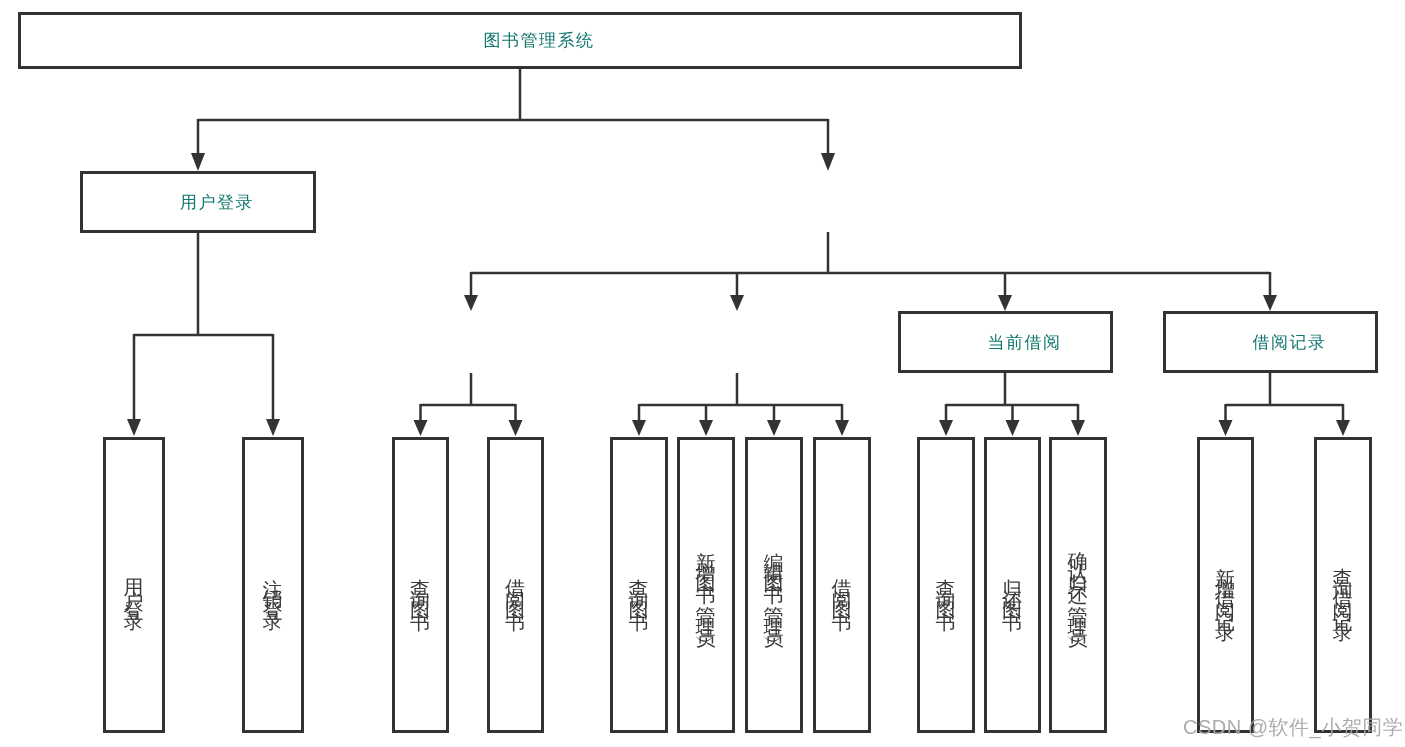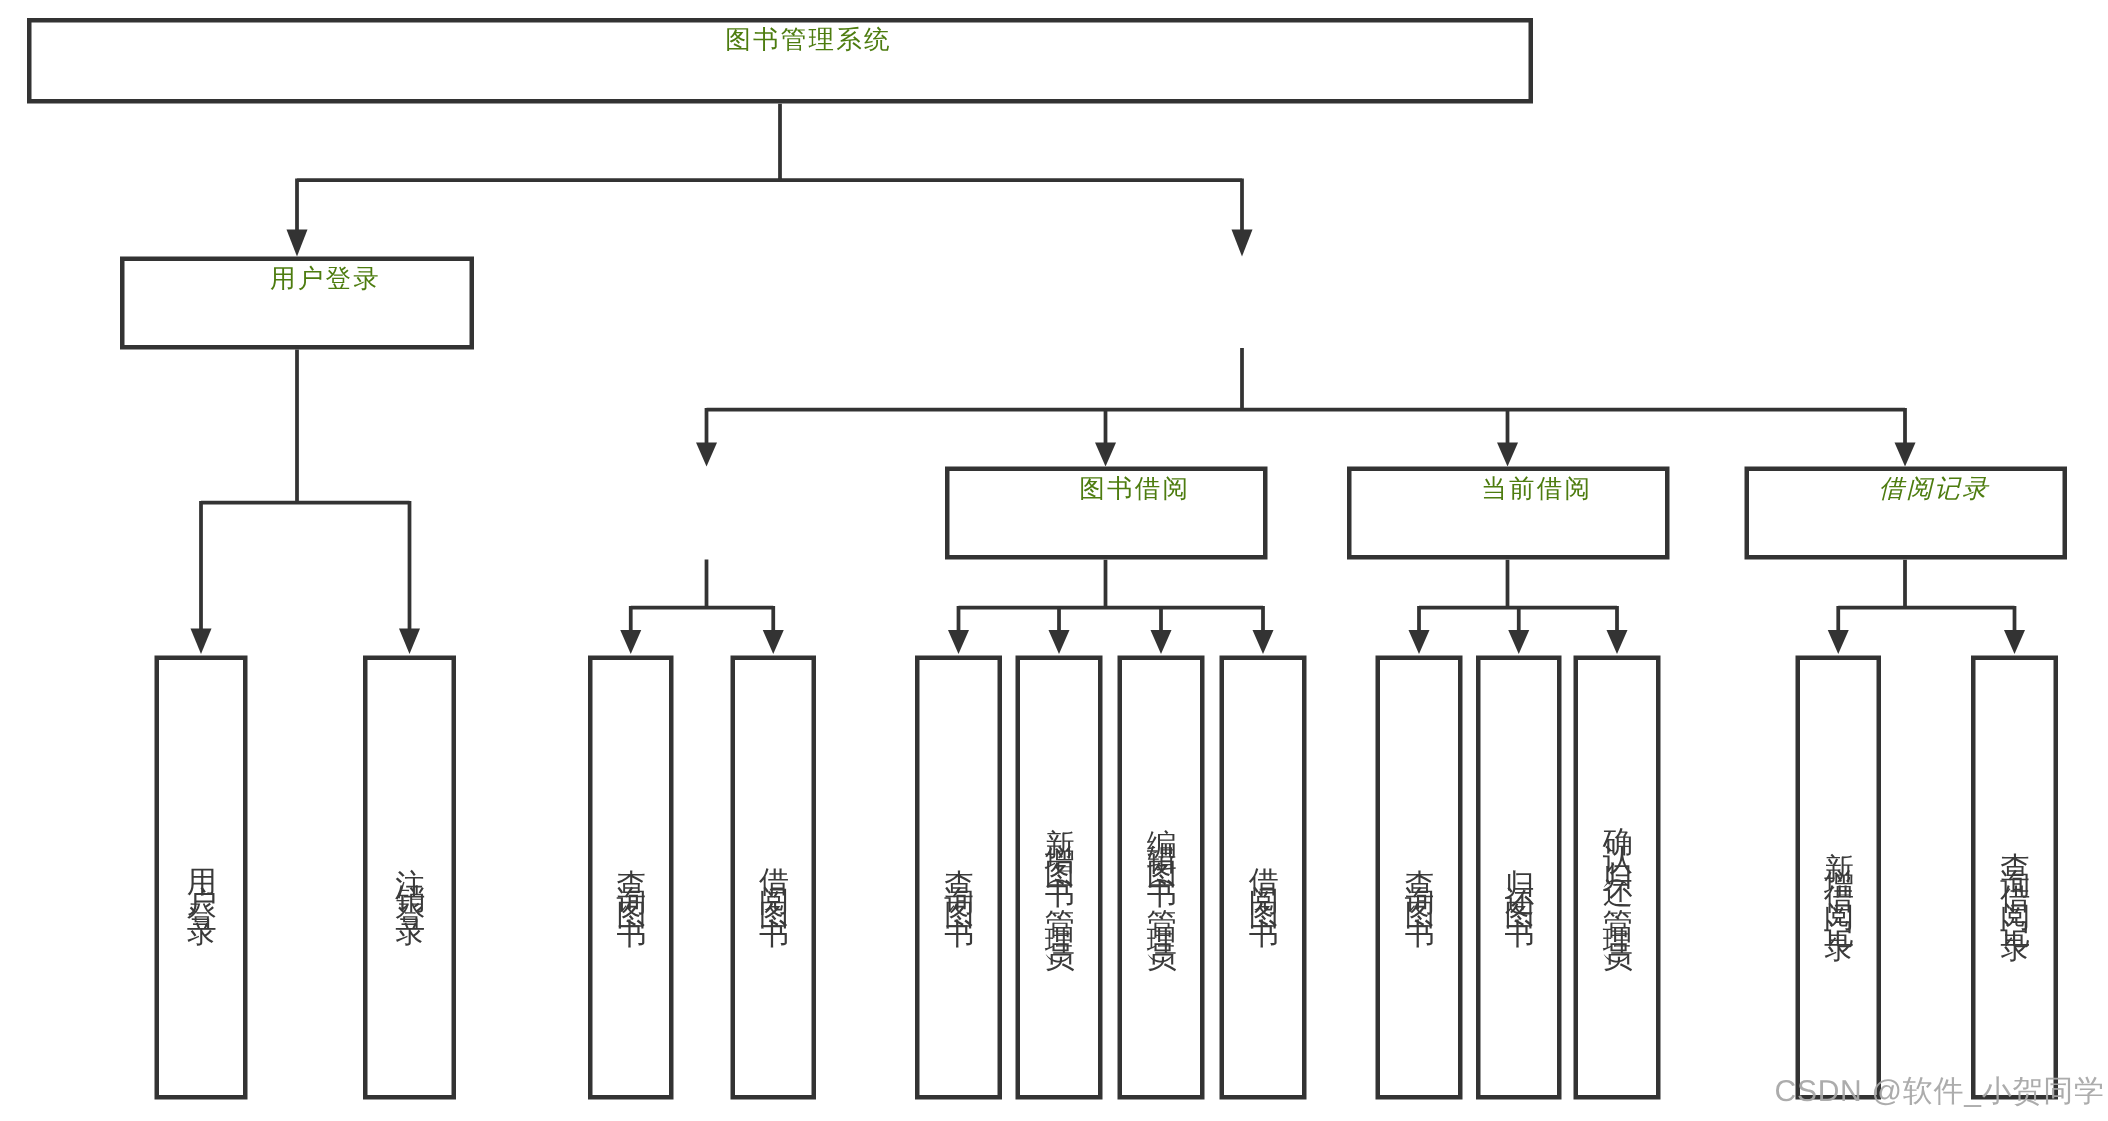--- a/index.html
+++ b/index.html
@@ -16,25 +16,25 @@
     left: 0; top: 0;
     width: 1405px; height: 747px;
     pointer-events: none;
   }
   .hbox {
     position: absolute;
     box-sizing: border-box;
     border: 3px solid #333333;
     background: #ffffff;
     display: flex;
-    align-items: flex-start;
+    align-items: center;
     justify-content: center;
     font-size: 17px;
     letter-spacing: 1.5px;
-    color: #4d7c0f;
+    color: #0f766e;
     padding-left: 38px;
   }
   .vbox {
     position: absolute;
     box-sizing: border-box;
     border: 3px solid #333333;
     background: #ffffff;
     top: 437px;
     height: 296px;
     display: flex;
@@ -106,27 +106,24 @@
   </svg>
 
   <div class="hbox" style="left:18px; top:12px; width:1004px; height:57px;">
     <span>图书管理系统</span>
   </div>
 
   <div class="hbox" style="left:80px; top:171px; width:236px; height:62px;">
     <span>用户登录</span>
   </div>
 
-  <div class="hbox" style="left:630px; top:311px; width:215px; height:62px;">
-    <span>图书借阅</span>
-  </div>
   <div class="hbox" style="left:898px; top:311px; width:215px; height:62px;">
     <span>当前借阅</span>
   </div>
-  <div class="hbox" style="left:1163px; top:311px; width:215px; height:62px;font-style:italic;">
+  <div class="hbox" style="left:1163px; top:311px; width:215px; height:62px;">
     <span>借阅记录</span>
   </div>
 
   <div class="vbox" style="left:103px; width:62px;">
     <span class="vtext">用户登录</span>
   </div>
   <div class="vbox" style="left:242px; width:62px;">
     <span class="vtext">注销登录</span>
   </div>
 

